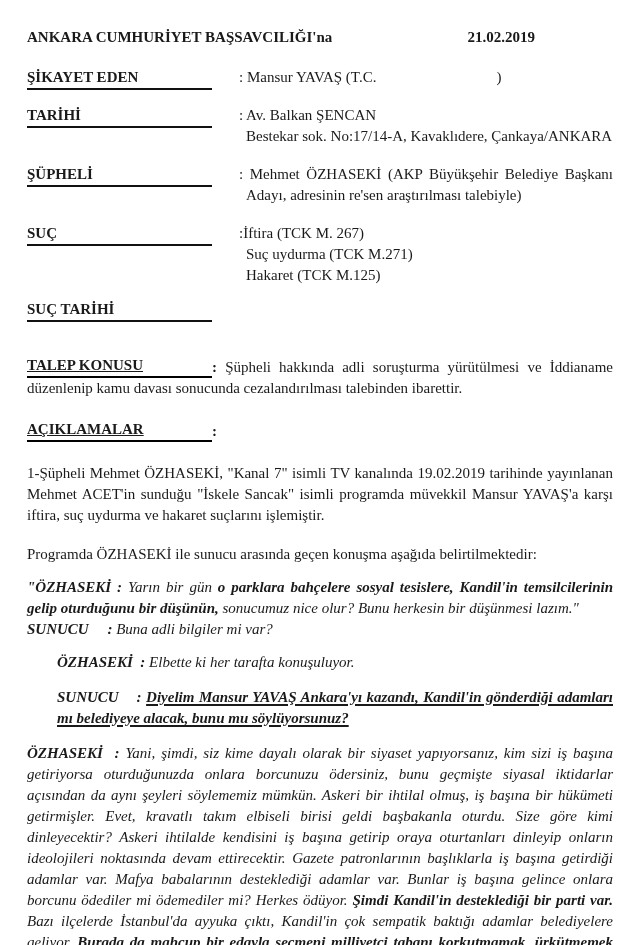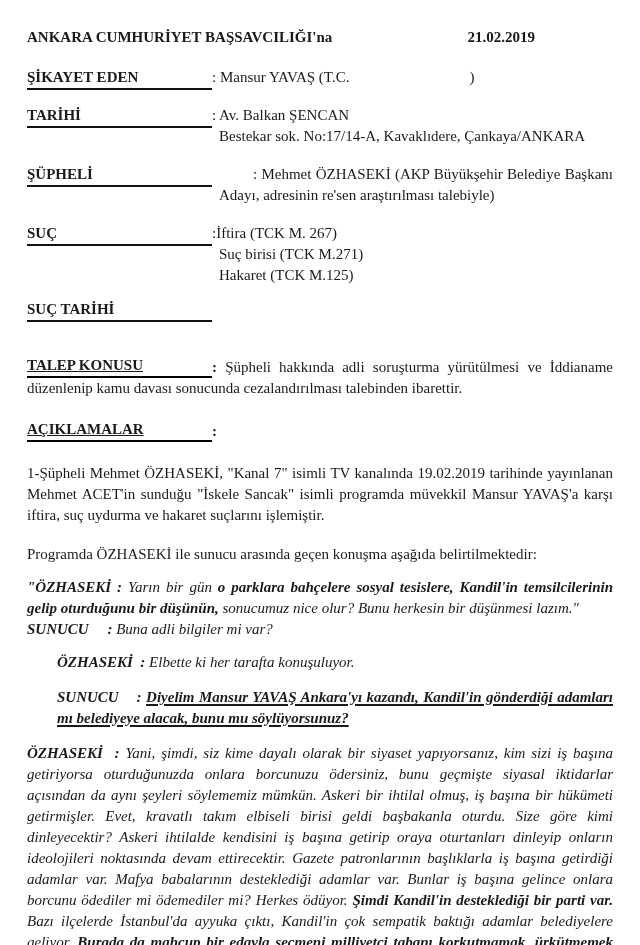--- a/index.html
+++ b/index.html
@@ -12,21 +12,21 @@
     font-family: "Liberation Serif", "DejaVu Serif", serif;
     font-size: 15px;
     line-height: 21px;
     color: #1a1a1a;
   }
   .page { padding: 27px 27px 0 27px; width: 586px; }
 
   .doc-header { display: flex; font-weight: bold; margin-bottom: 19px; }
   .doc-date { margin-left: auto; margin-right: 78px; white-space: nowrap; }
 
-  .field-row { display: flex; margin-bottom: 15px; }
+  .field-row { display: flex; margin-bottom: 15px; gap: 27px; }
   .field-label {
     flex: 0 0 185px; max-width: 185px;
     font-weight: bold;
     border-bottom: 2px solid #111;
     align-self: flex-start;
     height: 21px;
   }
   .field-value { flex: 1 1 auto; }
   .field-value .cont { padding-left: 7px; }
 
@@ -51,21 +51,21 @@
   .dlg.tight { margin-bottom: 0; }
   .dlg.mbsm { margin-bottom: 14px; margin-left: 30px; }
   .dlg.last { margin-bottom: 0; }
 
   .b { font-weight: bold; }
   .u {
     text-decoration: underline;
     text-decoration-thickness: 2px;
     text-underline-offset: 2px;
   }
-  .stretch { text-align: justify; text-align-last: justify; margin-left: 41px; }
+  .stretch { text-align: justify; text-align-last: justify; }
 </style>
 </head>
 <body>
 
 <div class="page">
 
   <div class="doc-header">
     <span>ANKARA CUMHURİYET BAŞSAVCILIĞI'na</span>
     <span class="doc-date">21.02.2019</span>
   </div>
@@ -90,21 +90,21 @@
     <div class="field-value">
       <div class="stretch">: Mehmet ÖZHASEKİ (AKP Büyükşehir Belediye Başkanı</div>
       <div class="cont">Adayı, adresinin re'sen araştırılması talebiyle)</div>
     </div>
   </div>
 
   <div class="field-row mb13">
     <span class="field-label">SUÇ</span>
     <div class="field-value">
       <div>:İftira (TCK M. 267)</div>
-      <div class="cont">Suç birisi (TCK M.271)</div>
+      <div class="cont">Suç uydurma (TCK M.271)</div>
       <div class="cont">Hakaret (TCK M.125)</div>
     </div>
   </div>
 
   <div class="field-row mb33">
     <span class="field-label">SUÇ TARİHİ</span>
   </div>
 
   <p class="talep">
     <span class="inline-label">TALEP KONUSU</span><span class="b">:</span><span> Şüpheli hakkında adli soruşturma yürütülmesi ve İddianame düzenlenip kamu davası sonucunda cezalandırılması talebinden ibarettir.</span>

